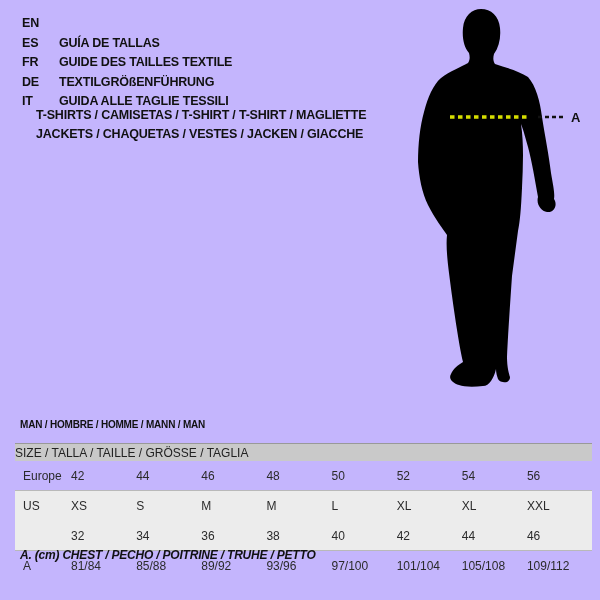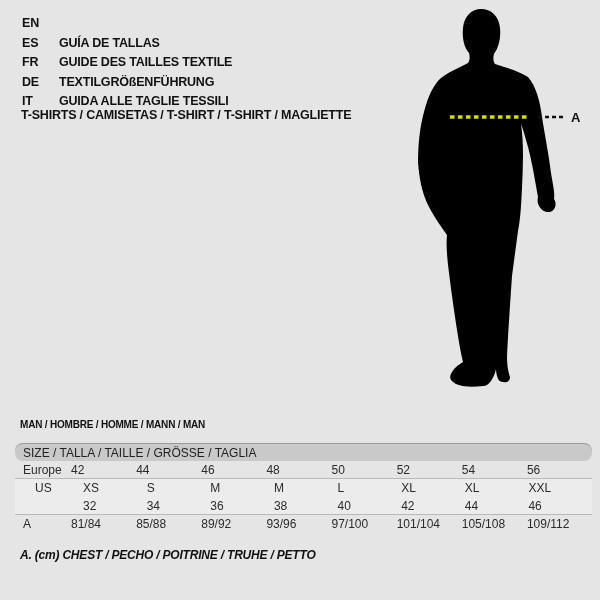--- a/index.html
+++ b/index.html
@@ -1,51 +1,49 @@
 <!DOCTYPE html>
 <html><head>
 <meta charset="utf-8">
 <style>
   * { margin: 0; padding: 0; box-sizing: border-box; }
   html, body { background: #ffffff; }
   .canvas {
     position: relative;
     width: 600px; height: 600px;
-    background: #e5e5e5;
+    background: #c4b5fd;
     font-family: "Liberation Sans", sans-serif;
     color: #111;
     overflow: hidden;
   }
   
   .lang-list { position: absolute; left: 22px; top: 14px; }
   .lang-row { display: flex; line-height: 19.5px; font-size: 12.5px; font-weight: bold; letter-spacing: -0.2px; }
   .lang-code { width: 37px; }
   
-  .categories { position: absolute; left: 21px; top: 106px; font-size: 12.5px; font-weight: bold; line-height: 19px; letter-spacing: -0.2px; }
+  .categories { position: absolute; left: 36px; top: 106px; font-size: 12.5px; font-weight: bold; line-height: 19px; letter-spacing: -0.2px; }
   
   .figure { position: absolute; left: 415px; top: 5px; width: 185px; height: 400px; }
   .figure text { font-family: "Liberation Sans", sans-serif; font-size: 13px; font-weight: bold; fill: #111; }
   
   .section-title { position: absolute; left: 20px; top: 419px; font-size: 10px; font-weight: bold; letter-spacing: -0.2px; }
   
   .size-table { position: absolute; left: 15px; top: 443px; width: 577px; font-size: 12px; color: #2b2b2b; }
   .thead {
     height: 18px; line-height: 18px;
     background: #c9c9c9; color: #222;
-    padding-left: 8px;
     border-top: 1px solid #999;
-    border-radius: 8px;
   }
   .trow {
     display: grid;
     grid-template-columns: 56px repeat(8, 1fr);
-    height: 18px; line-height: 18px;
+    height: 30px; line-height: 18px;
     align-items: center;
   }
-  .trow.shaded { background: #ececec; padding-left: 12px; }
+  .trow.shaded { background: #ececec; }
   .trow.rule-below { border-bottom: 1px solid #b9b9b9; }
   .tlabel { text-align: left; padding-left: 8px; }
   .tcell { }
   
   .footnote { position: absolute; left: 20px; top: 548px; font-size: 12px; font-weight: bold; letter-spacing: -0.2px; font-style: italic; }
 </style>
 </head>
 <body>
 
 <div class="canvas">
@@ -67,20 +65,21 @@
       <span class="lang-label">TEXTILGRÖßENFÜHRUNG</span>
     </div>
     <div class="lang-row">
       <span class="lang-code">IT</span>
       <span class="lang-label">GUIDA ALLE TAGLIE TESSILI</span>
     </div>
   </div>
 
   <div class="categories">
     <div>T-SHIRTS / CAMISETAS / T-SHIRT / T-SHIRT / MAGLIETTE</div>
+    <div>JACKETS / CHAQUETAS / VESTES / JACKEN / GIACCHE</div>
   </div>
 
   <svg class="figure" viewBox="0 0 185 400" xmlns="http://www.w3.org/2000/svg">
     <path d="M 66 4
              C 76 4 84 11 85 23
              C 86 33 84 42 79 49
              C 78 53 78 56 80 59
              C 92 63 104 66 113 72
              C 121 81 125 96 127 112
              C 130 131 134 151 136 168

